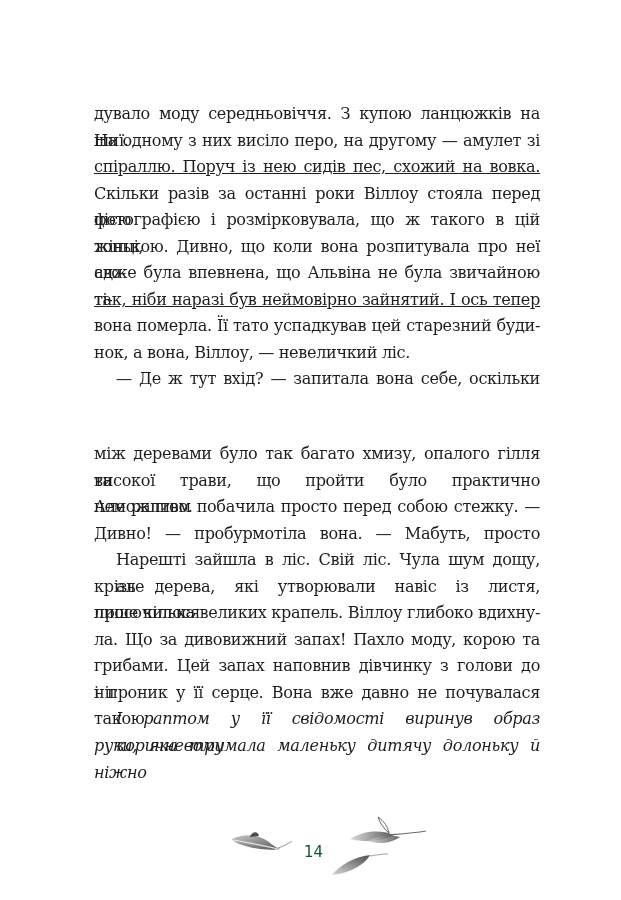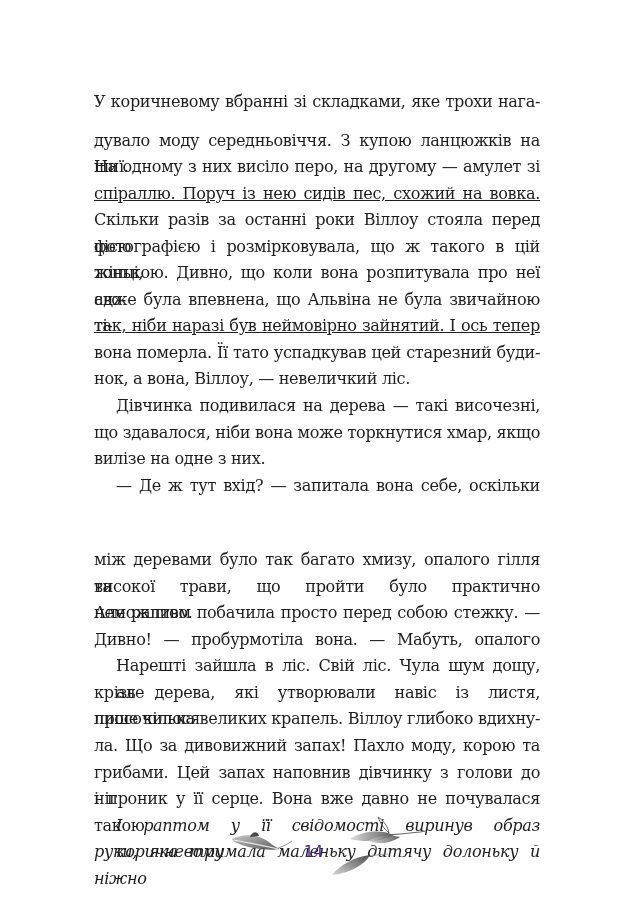--- a/index.html
+++ b/index.html
@@ -48,54 +48,48 @@
       top: 815px;
       width: 621px;
       height: 70px;
     }
     .page-number {
       position: absolute;
       left: 304px;
       top: 28px;
       font-family: "DejaVu Sans", "Liberation Sans", sans-serif;
       font-size: 15px;
-      color: #4c1d95;
+      color: #14532d;
     }
     .leaf {
       position: absolute;
     }
   </style>
 </head>
 <body>
 
 <div class="page-text" id="page-body">
     <div>
-      <span class="line" style="white-space: normal;">У коричневому вбранні зі складками, яке трохи нага-</span>
       <span class="line" style="white-space: normal; margin-top: 12px;">дувало моду середньовіччя. З купою ланцюжків на шиї.</span>
       <span class="line" style="white-space: normal;">На одному з них висіло перо, на другому — амулет зі</span>
       <span class="line" style="white-space: normal; text-decoration: underline;">спіраллю. Поруч із нею сидів пес, схожий на вовка.</span>
       <span class="line" style="white-space: normal;">Скільки разів за останні роки Віллоу стояла перед цією</span>
       <span class="line" style="white-space: normal;">фотографією і розмірковувала, що ж такого в цій жінці,</span>
       <span class="line" style="white-space: normal;">тонькою. Дивно, що коли вона розпитувала про неї сво-</span>
       <span class="line" style="white-space: normal;">адже була впевнена, що Альвіна не була звичайною ті-</span>
       <span class="line" style="white-space: normal; text-decoration: underline;">так, ніби наразі був неймовірно зайнятий. І ось тепер</span>
       <span class="line" style="white-space: normal;">вона померла. Її тато успадкував цей старезний буди-</span>
       <span class="line last" style="white-space: normal;">нок, а вона, Віллоу, — невеличкий ліс.</span>
     </div>
     <div>
-      <span class="line indent" style="white-space: normal;">Дівчинка подивилася на дерева — такі височезні,</span>
-      <span class="line" style="white-space: normal;">що здавалося, ніби вона може торкнутися хмар, якщо</span>
-      <span class="line last" style="white-space: normal;">вилізе на одне з них.</span>
-    </div>
-    <div>
       <span class="line indent" style="white-space: normal;">— Де ж тут вхід? — запитала вона себе, оскільки</span>
       <span class="line" style="white-space: normal; margin-top: 48px;">між деревами було так багато хмизу, опалого гілля та</span>
       <span class="line" style="white-space: normal;">високої трави, що пройти було практично неможливо.</span>
       <span class="line" style="white-space: normal;">Але раптом побачила просто перед собою стежку. —</span>
-      <span class="line" style="white-space: normal;">Дивно! — пробурмотіла вона. — Мабуть, опалого</span>
+      <span class="line" style="white-space: normal;">Дивно! — пробурмотіла вона. — Мабуть, просто</span>
     </div>
     <div>
       <span class="line indent" style="white-space: normal;">Нарешті зайшла в ліс. Свій ліс. Чула шум дощу, але</span>
       <span class="line" style="white-space: normal;">крізь дерева, які утворювали навіс із листя, просочилося</span>
       <span class="line" style="white-space: normal;">лише кілька великих крапель. Віллоу глибоко вдихну-</span>
       <span class="line" style="white-space: normal;">ла. Що за дивовижний запах! Пахло моду, корою та</span>
       <span class="line" style="white-space: normal;">грибами. Цей запах наповнив дівчинку з голови до ніг</span>
       <span class="line" style="white-space: normal;">і проник у її серце. Вона вже давно не почувалася такою</span>
     </div>
     <div>

